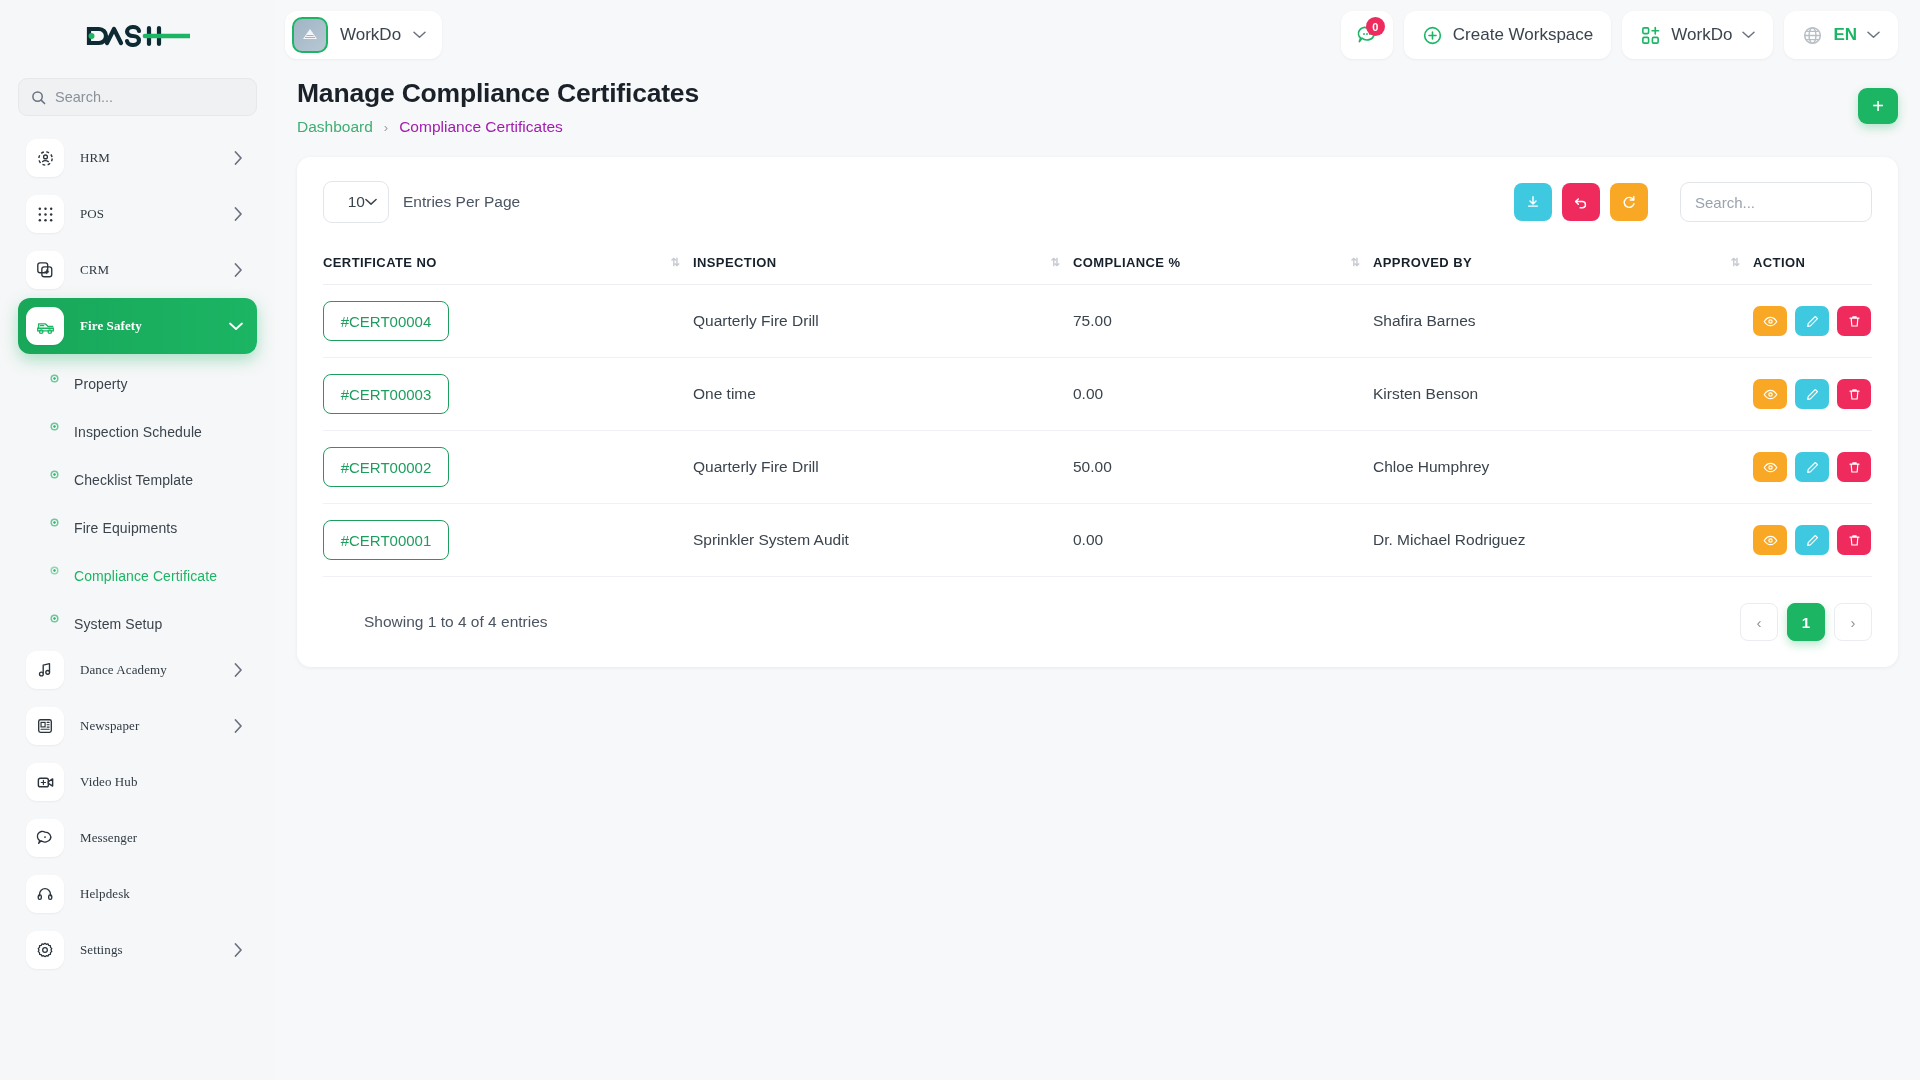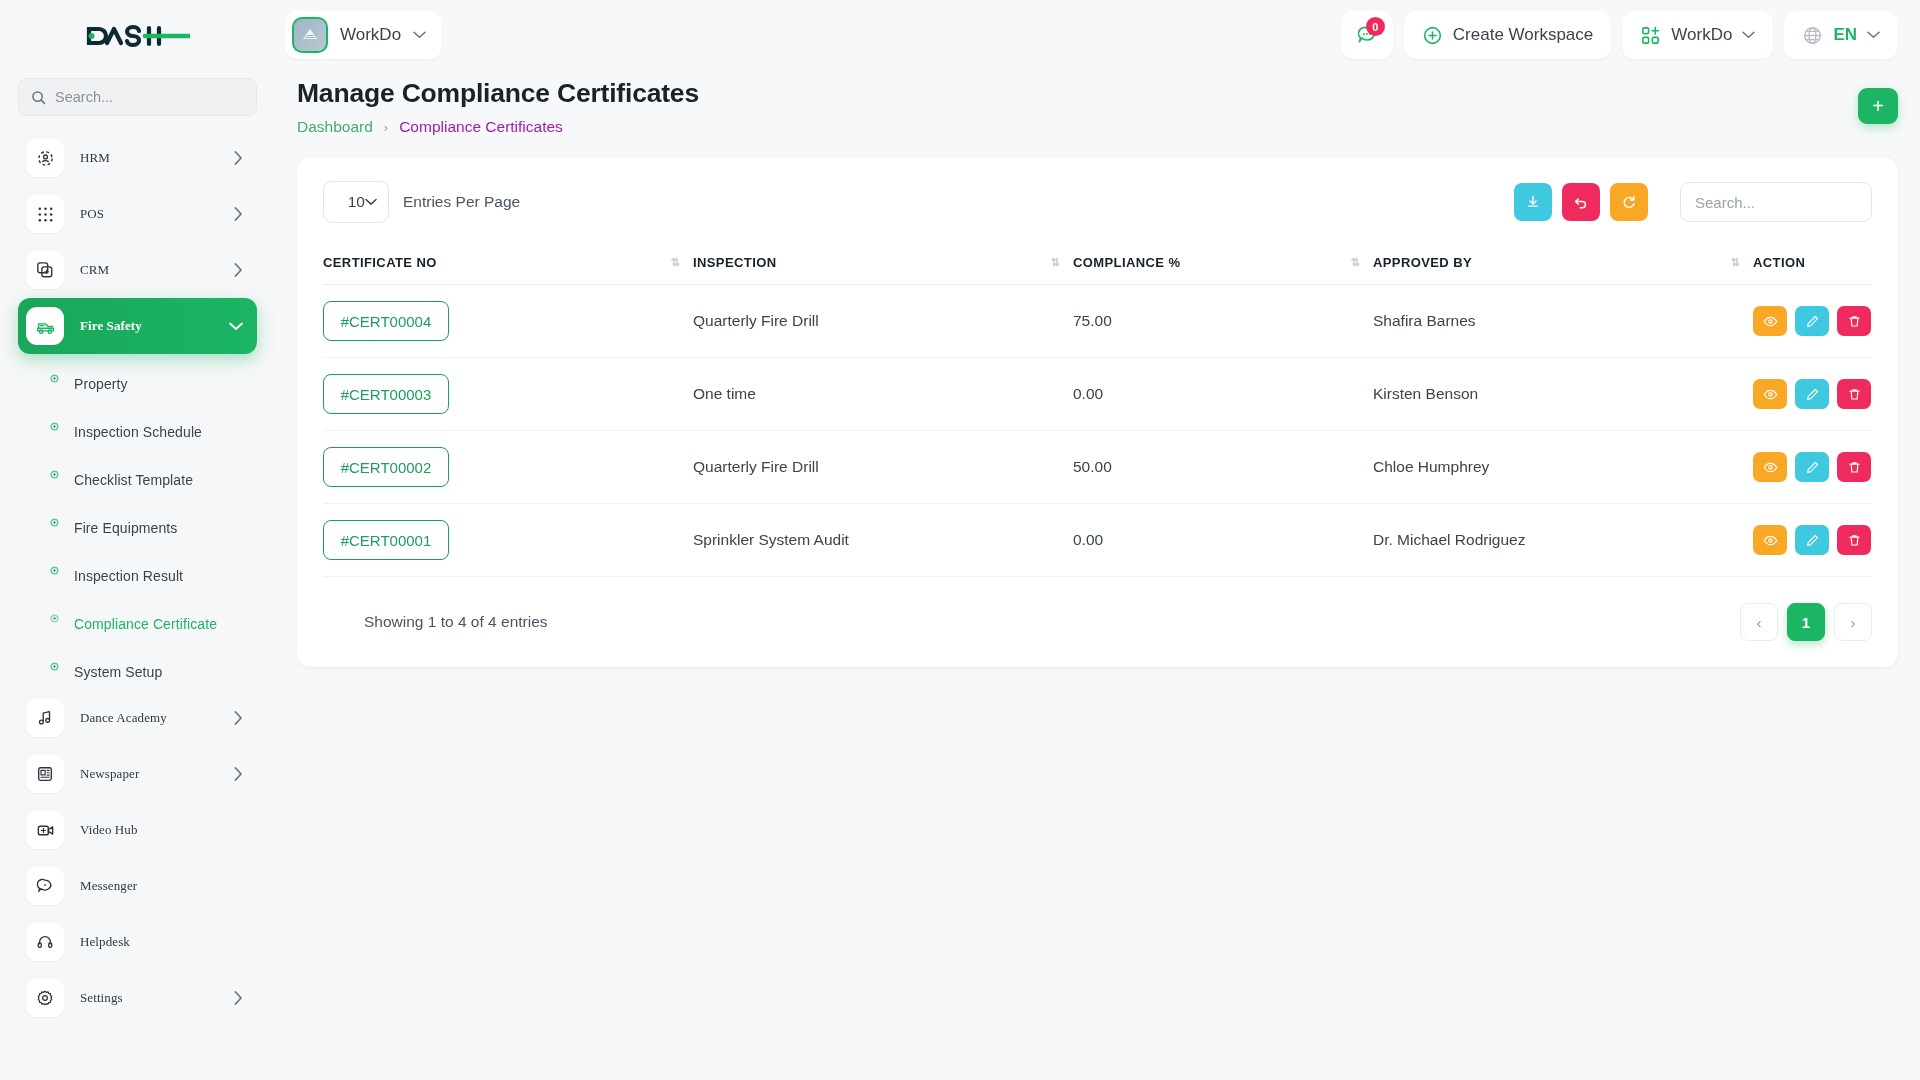--- a/index.html
+++ b/index.html
@@ -360,29 +360,20 @@
         <span class="sub-label">Checklist Template</span>
       </div>
       <div class="sub-item">
         <span class="sub-dot">
             <svg width="9" height="9" viewBox="0 0 9 9">
               <circle cx="4.5" cy="4.5" r="3.3" fill="none" stroke="#6ec79a" stroke-width="1.5"></circle>
               <circle cx="4.5" cy="4.5" r="1.2" fill="#1bb564"></circle>
             </svg>
           </span>
         <span class="sub-label">Fire Equipments</span>
-      </div>
-      <div class="sub-item">
-        <span class="sub-dot">
-            <svg width="9" height="9" viewBox="0 0 9 9">
-              <circle cx="4.5" cy="4.5" r="3.3" fill="none" stroke="#6ec79a" stroke-width="1.5"></circle>
-              <circle cx="4.5" cy="4.5" r="1.2" fill="#1bb564"></circle>
-            </svg>
-          </span>
-        <span class="sub-label">Inspection Result</span>
       </div>
       <div class="sub-item active">
         <span class="sub-dot">
             <svg width="9" height="9" viewBox="0 0 9 9">
               <circle cx="4.5" cy="4.5" r="3.3" fill="none" stroke="#8fd6b2" stroke-width="1.5"></circle>
               <circle cx="4.5" cy="4.5" r="1.2" fill="#1bb564"></circle>
             </svg>
           </span>
         <span class="sub-label">Compliance Certificate</span>
       </div>

